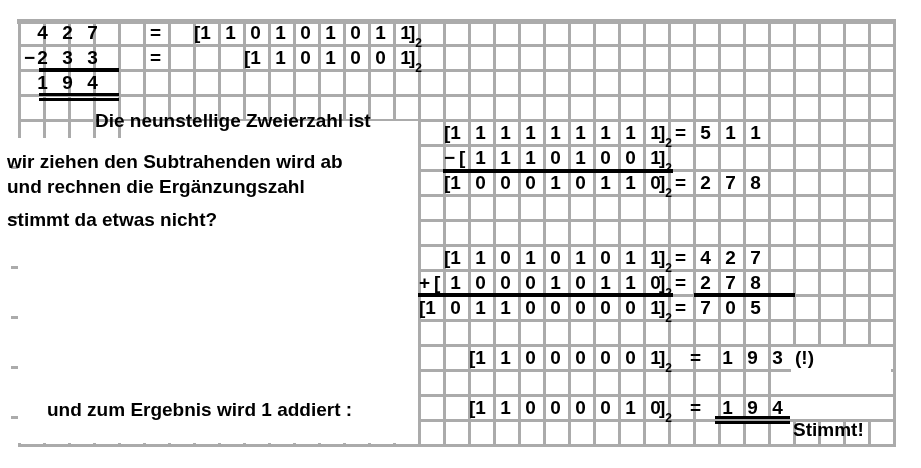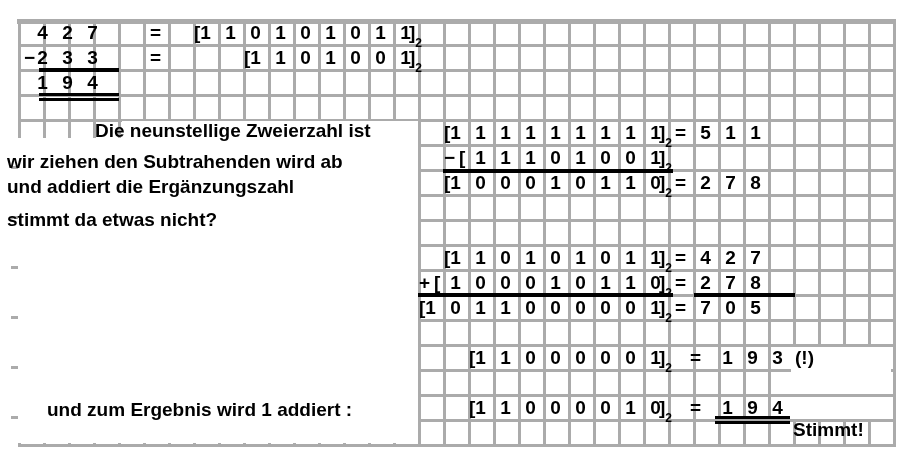--- a/index.html
+++ b/index.html
@@ -91,23 +91,23 @@
       <span class="cell">1</span>
       <span class="bopen">[</span>
       <span class="bclose">]<span class="bsub">2</span></span>
     </div>
   <div class="row" style="left:30px;top:70px">
       <span class="cell">1</span>
       <span class="cell">9</span>
       <span class="cell">4</span>
     </div>
 
-  <div class="note" style="left:95px;top:118px">Die neunstellige Zweierzahl ist</div>
+  <div class="note" style="left:95px;top:108px">Die neunstellige Zweierzahl ist</div>
   <div class="note" style="left:7px;top:149px">wir ziehen den Subtrahenden wird ab</div>
-  <div class="note" style="left:7px;top:174px">und addiert die Ergänzungszahl</div>
+  <div class="note" style="left:7px;top:174px">und rechnen die Ergänzungszahl</div>
   <div class="note" style="left:7px;top:207px">stimmt da etwas nicht?</div>
   <div class="note" style="left:47px;top:397px">und zum Ergebnis wird 1 addiert :</div>
 
   <div class="row" style="left:443px;top:120px">
       <span class="cell">1</span>
       <span class="cell">1</span>
       <span class="cell">1</span>
       <span class="cell">1</span>
       <span class="cell">1</span>
       <span class="cell">1</span>

